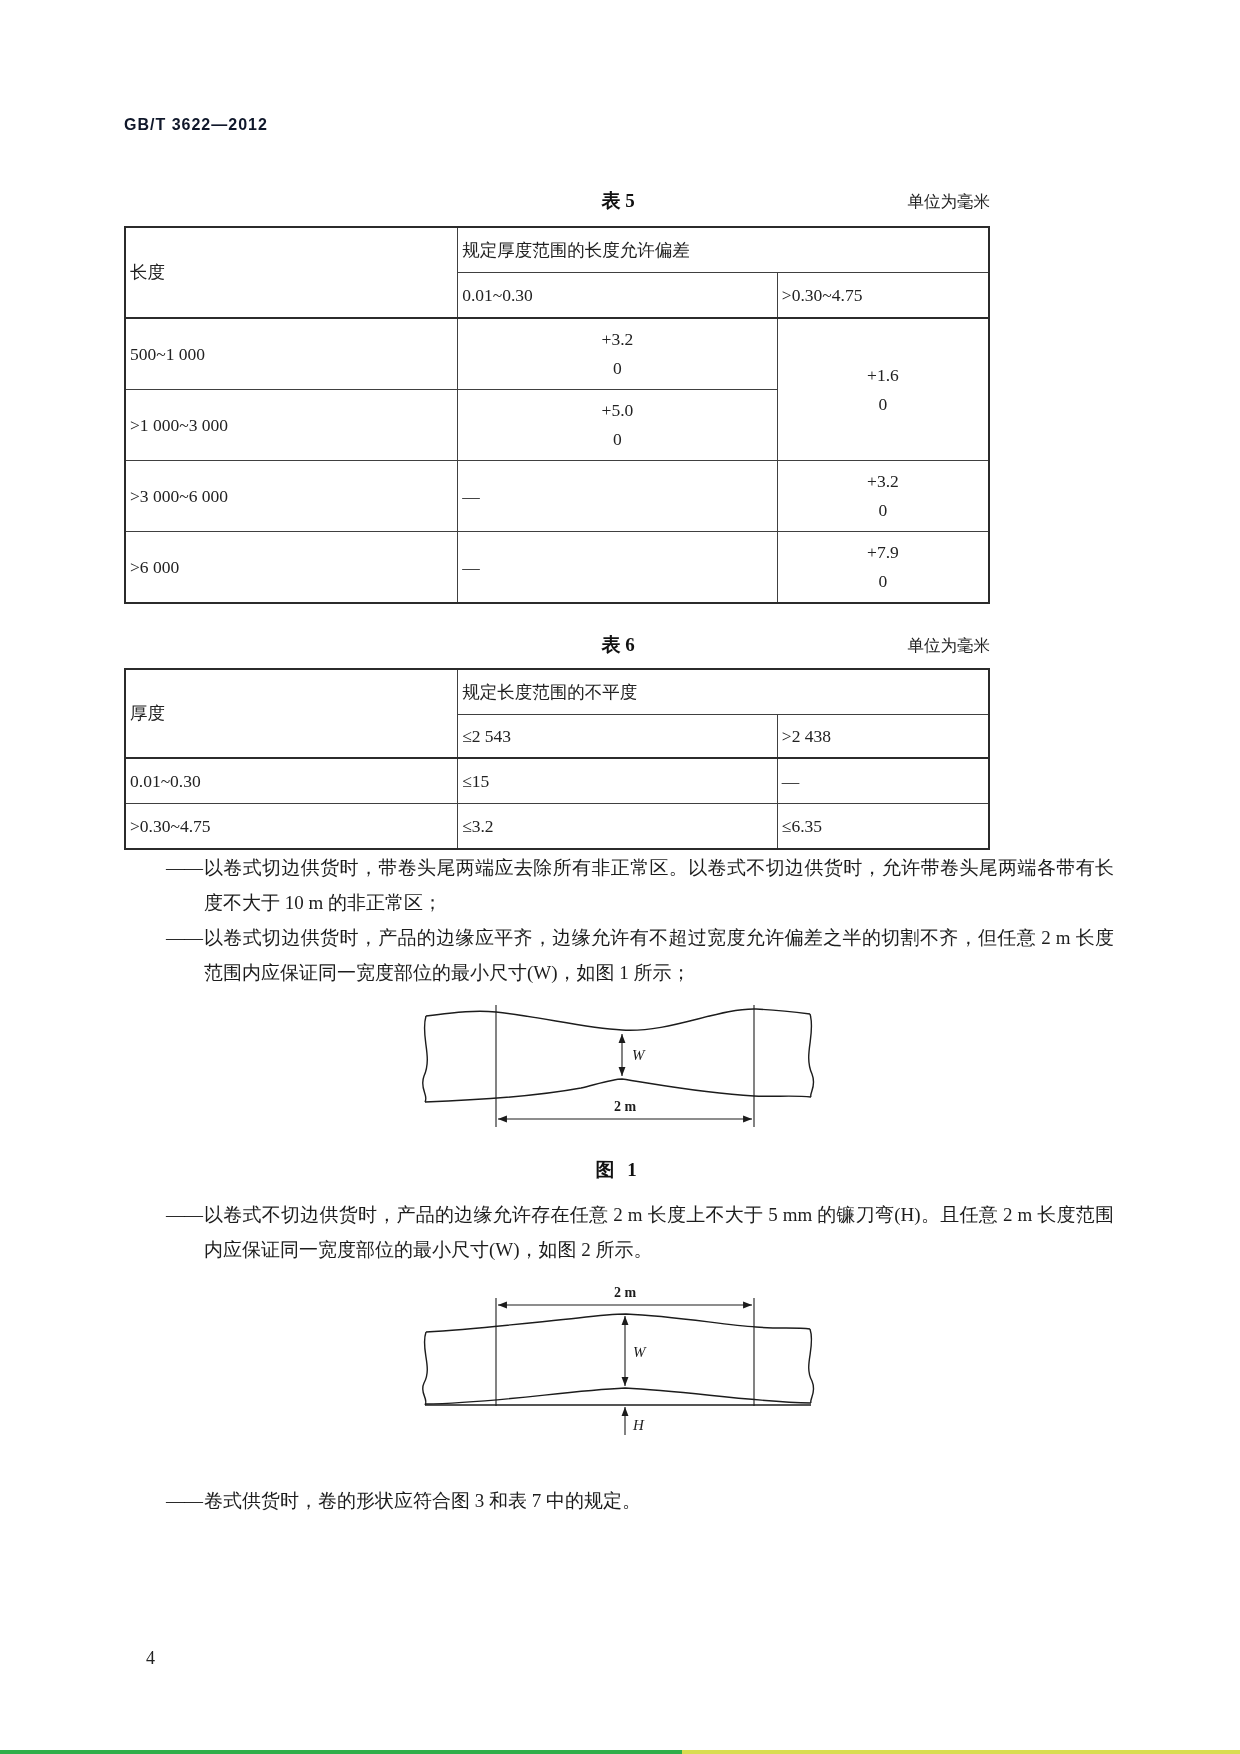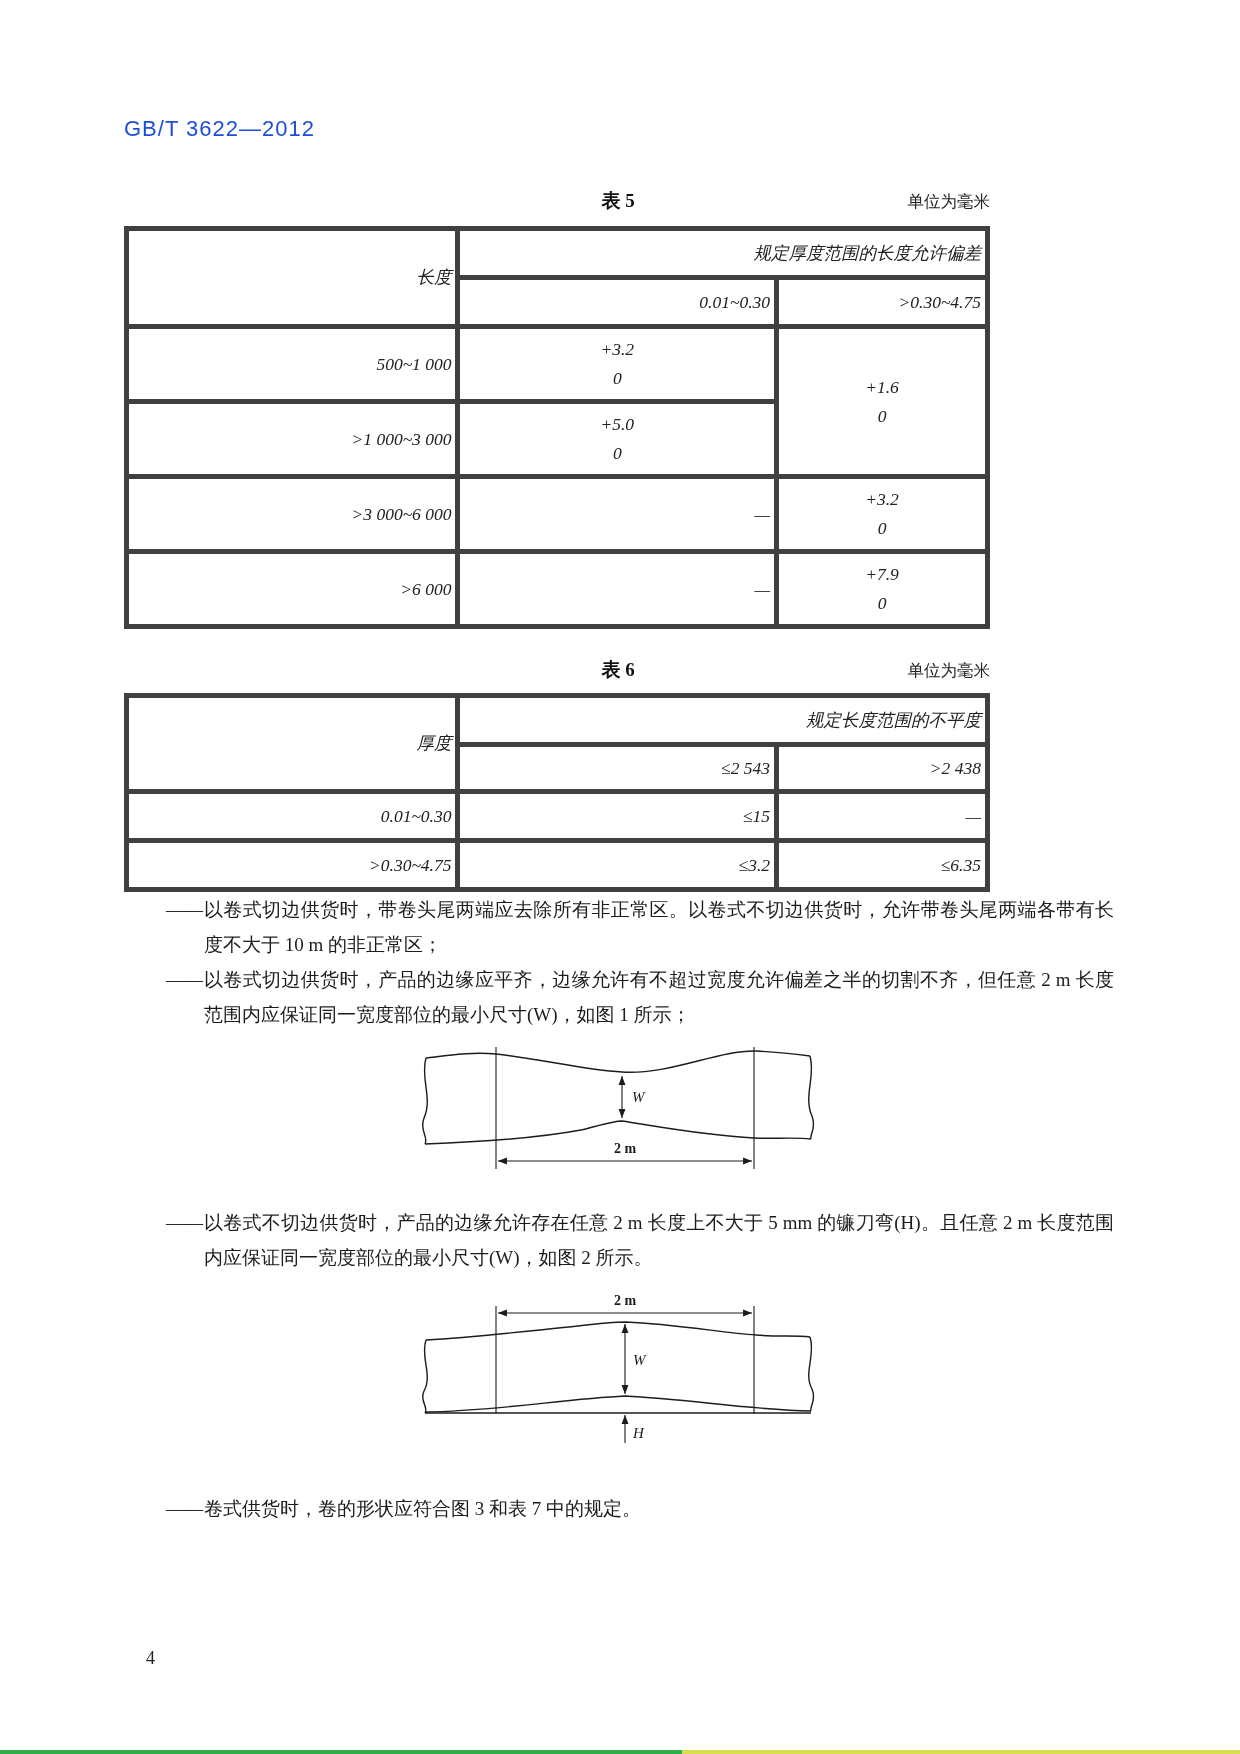--- a/index.html
+++ b/index.html
@@ -4,39 +4,39 @@
 <style>
   html,body{margin:0;padding:0;}
   body{
     width:1240px;height:1754px;background:#ffffff;position:relative;
     font-family:"Liberation Serif","DejaVu Serif",serif;color:#1c1c1c;
     -webkit-font-smoothing:antialiased;
   }
   .content{position:absolute;left:124px;top:116px;width:988px;}
   .doc-header{
     font-family:"Liberation Sans","DejaVu Sans",sans-serif;
-    font-weight:normal;font-size:22px;letter-spacing:1px;height:28px;color:#1d4ed8;
+    font-weight:bold;font-size:16px;letter-spacing:1px;height:28px;color:#0f172a;
   }
   .cap-row{position:relative;width:988px;height:26px;}
   .cap-row .cap{
     position:absolute;left:0;right:0;text-align:center;
     font-weight:bold;font-size:19px;color:#111;
   }
   .cap-row .unit{position:absolute;right:122px;top:3px;font-size:16.5px;color:#222;}
   .cap-row.t5{margin-top:44px;}
   .cap-row.t6{margin-top:28px;}
 
   table.spec{
     width:866px;border-collapse:collapse;table-layout:fixed;
     margin-top:12px;border:2.5px solid #2b2b2b;
     font-size:17.5px;color:#222;
   }
   table.spec td{
-    border:5px solid #404040;text-align:right;vertical-align:middle;
-    padding:2px 4px;line-height:1.5;font-style:italic;
+    border:1px solid #404040;text-align:left;vertical-align:middle;
+    padding:2px 4px;line-height:1.5;
   }
   table.spec tr.subhead td, table.spec td.thickline{border-bottom:2.5px solid #2b2b2b;}
   table.spec td.h40{height:40px;}
   table.spec td.h38{height:38px;}
   table.spec td.h66{height:66px;}
   table.spec td.hbody{height:40px;}
   .tol{display:flex;flex-direction:column;align-items:center;line-height:1.65;}
   table.t6{margin-top:10px;}
 
   .section-line{margin-top:22px;font-size:19px;line-height:35px;}
@@ -201,20 +201,21 @@
         <path class="ln" d="M392,14 C398,34 385,54 394,74 C399,87 391,93 393,97"></path>
       </g>
       <line class="thin" x1="78" y1="5" x2="78" y2="127"></line>
       <line class="thin" x1="336" y1="5" x2="336" y2="127"></line>
       <line class="thin" x1="204" y1="34" x2="204" y2="76" marker-start="url(#ah1)" marker-end="url(#ah1)"></line>
       <text class="ital" x="214" y="60">W</text>
       <line class="thin" x1="80" y1="119" x2="334" y2="119" marker-start="url(#ah1)" marker-end="url(#ah1)"></line>
       <text class="dim" x="207" y="111" text-anchor="middle">2 m</text>
     </svg>
   </div>
+  <div class="fig-caption c1">图 1</div>
 
   <div class="bullets" style="margin-top:14px;">
     <div class="bullet b3">
       <span class="dash">——</span>
       <div class="btxt">以卷式不切边供货时，产品的边缘允许存在任意 2 m 长度上不大于 5 mm 的镰刀弯(H)。且任意 2 m 长度范围内应保证同一宽度部位的最小尺寸(W)，如图 2 所示。</div>
     </div>
   </div>
 
   <div class="figure f2">
     <svg width="400" height="168" viewBox="0 0 400 168">

